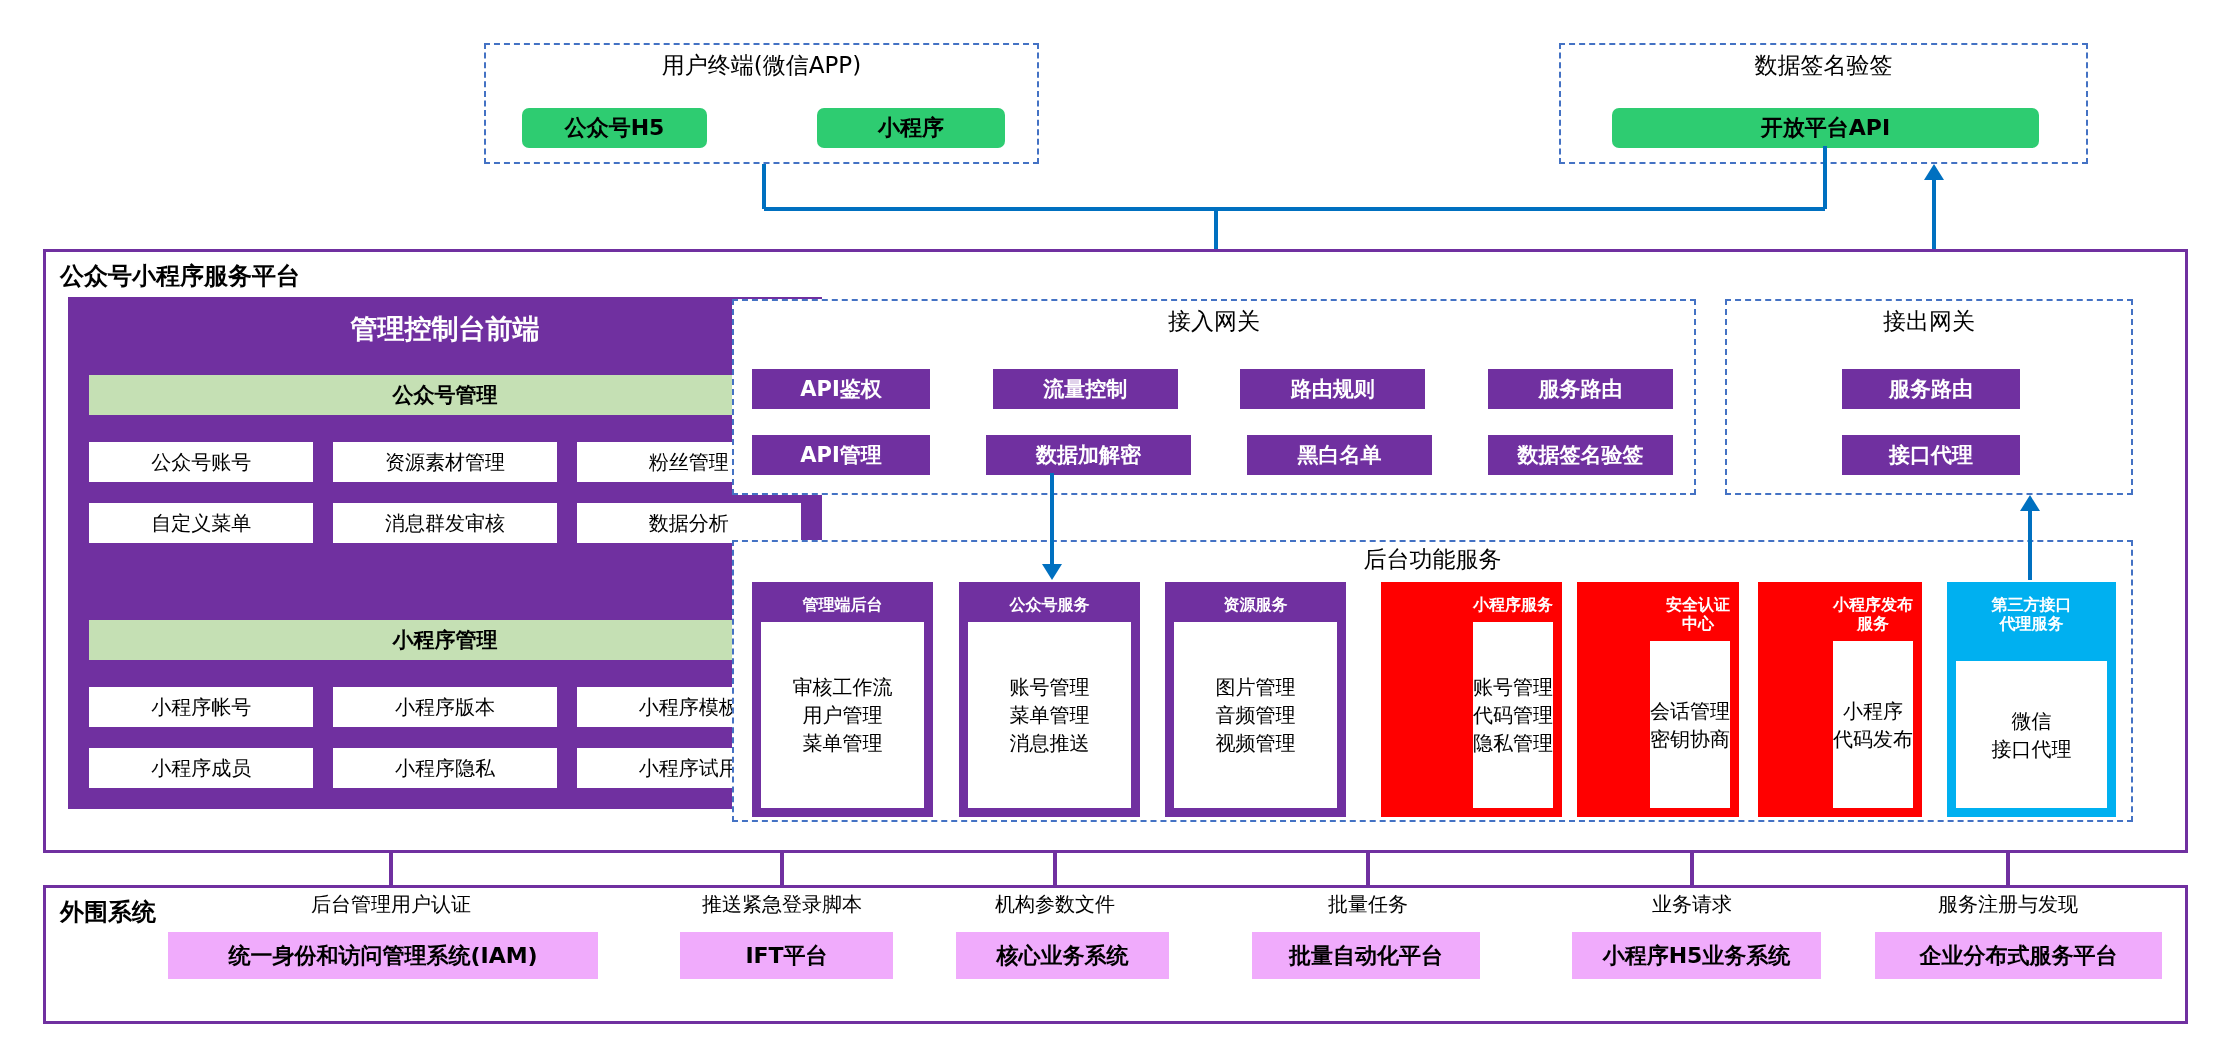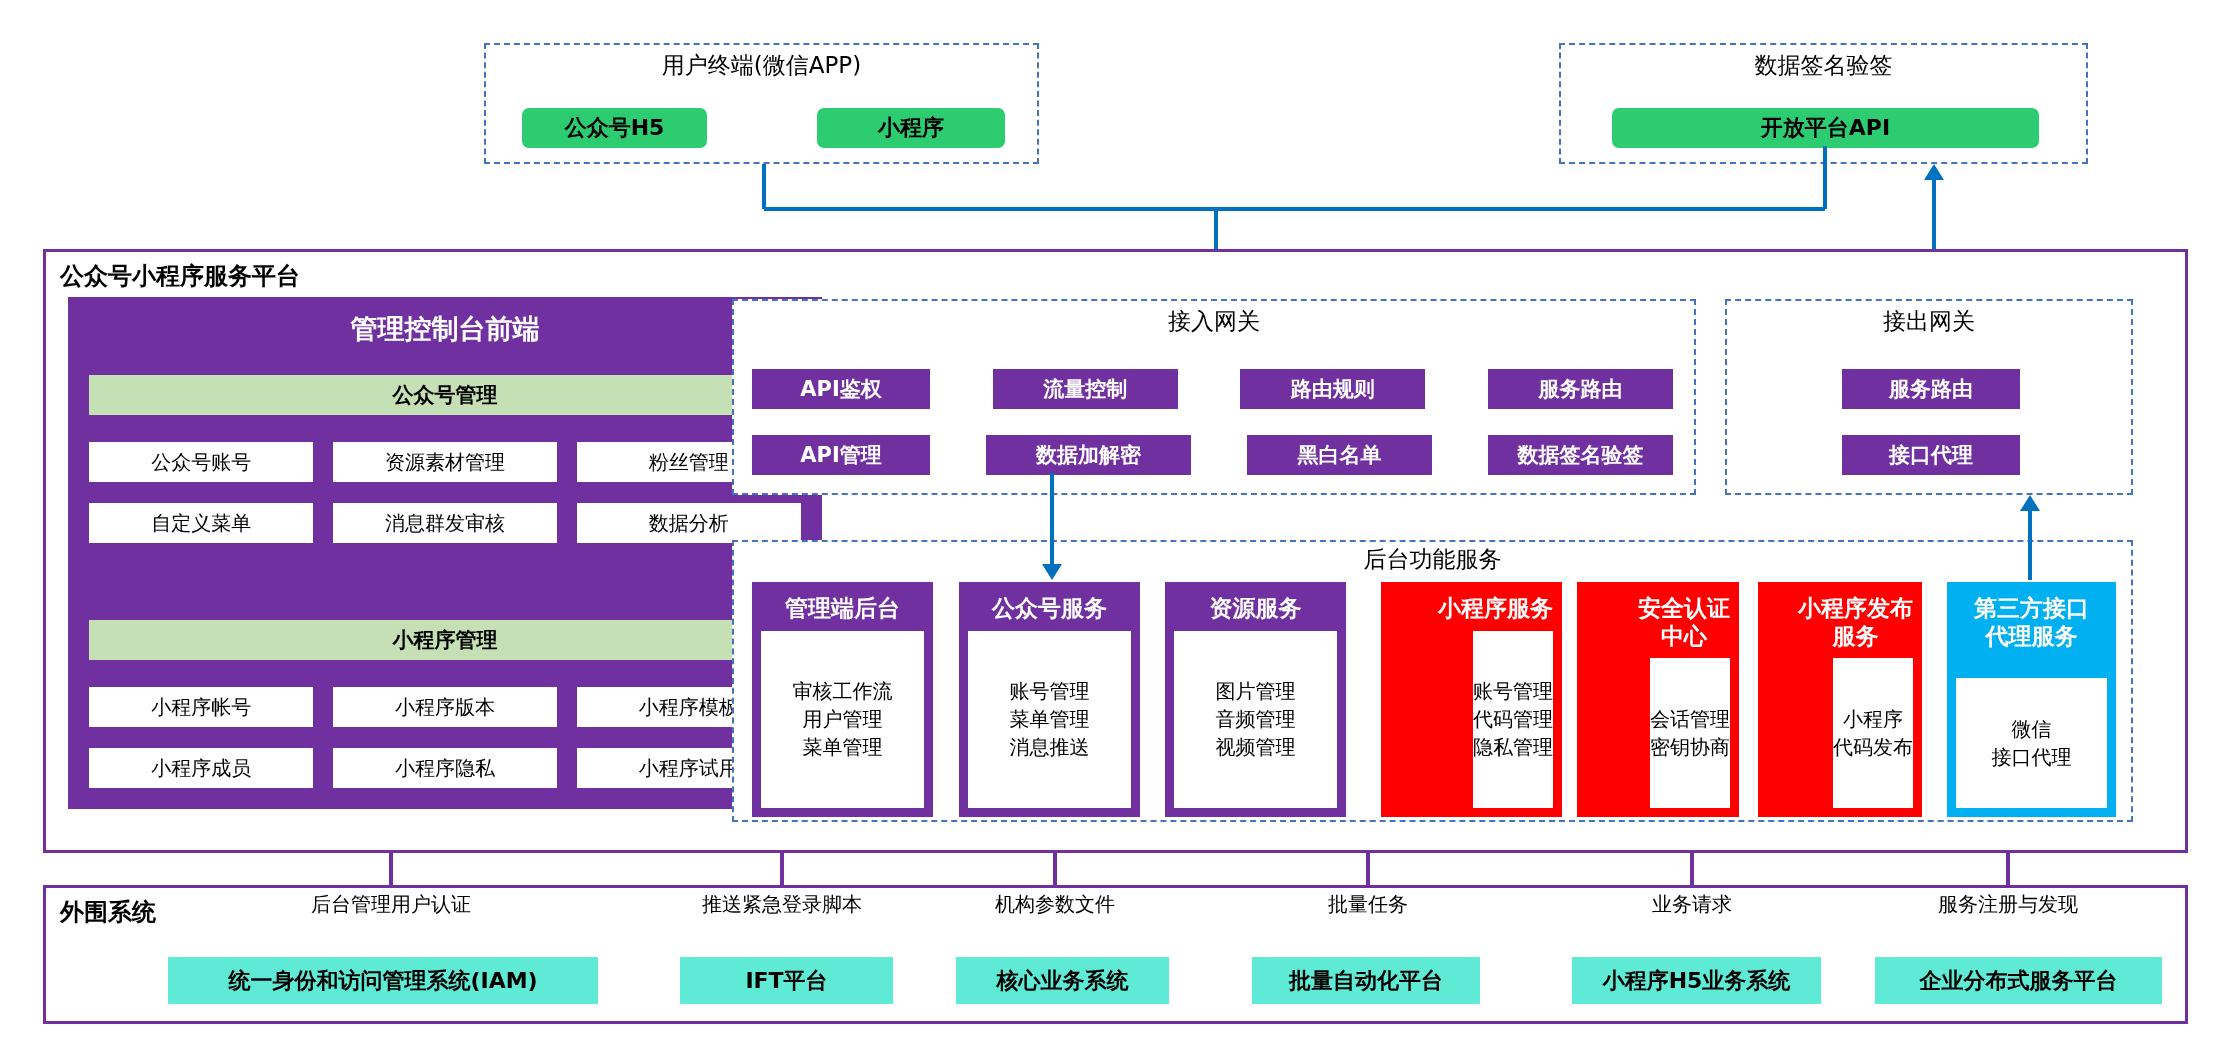--- a/index.html
+++ b/index.html
@@ -32,29 +32,29 @@
   
   .purple-chip { background:#7030A0; color:#fff; font-weight:600; font-size:21px;
                  height:40px; display:flex; align-items:center; justify-content:center; }
   .g-row { left:18px; right:21px; display:flex; justify-content:space-between; }
 
   
   .svc-col { display:flex; flex-direction:column; padding:9px; }
   .bg-purple { background:#7030A0; }
   .bg-red { background:#FF0000;align-items:flex-end; }
   .bg-cyan { background:#00B0F0;gap:20px; }
-  .svc-title { color:#fff; font-weight:bold; font-size:23px; text-align:center;
+  .svc-title { color:#fff; font-weight:bold; font-size:16px; text-align:center;
                line-height:1.2; padding:4px 0 8px; white-space:pre-line; }
   .svc-body { background:#fff; flex:1; display:flex; flex-direction:column;
               align-items:center; justify-content:center; font-size:20px;
               line-height:1.4; text-align:center; color:#000; }
 
   
-  .orange-box { background:#5eead4; color:#000; font-weight:bold; font-size:22px;
-                display:flex; align-items:center; justify-content:center;margin-top:25px; }
+  .orange-box { background:#f0abfc; color:#000; font-weight:bold; font-size:22px;
+                display:flex; align-items:center; justify-content:center; }
   .conn-label { position:absolute; top:891px; transform:translateX(-50%);
                 background:#fff; padding:0 8px; font-size:20px; z-index:6; white-space:nowrap; }
 
   
   .vline { position:absolute; width:4px; }
   .hline { position:absolute; height:4px; }
   .blue  { background:#0070C0; }
   .purpline { background:#7030A0; }
   .head { position:absolute; width:0; height:0;
           border-left:10px solid transparent; border-right:10px solid transparent; }

